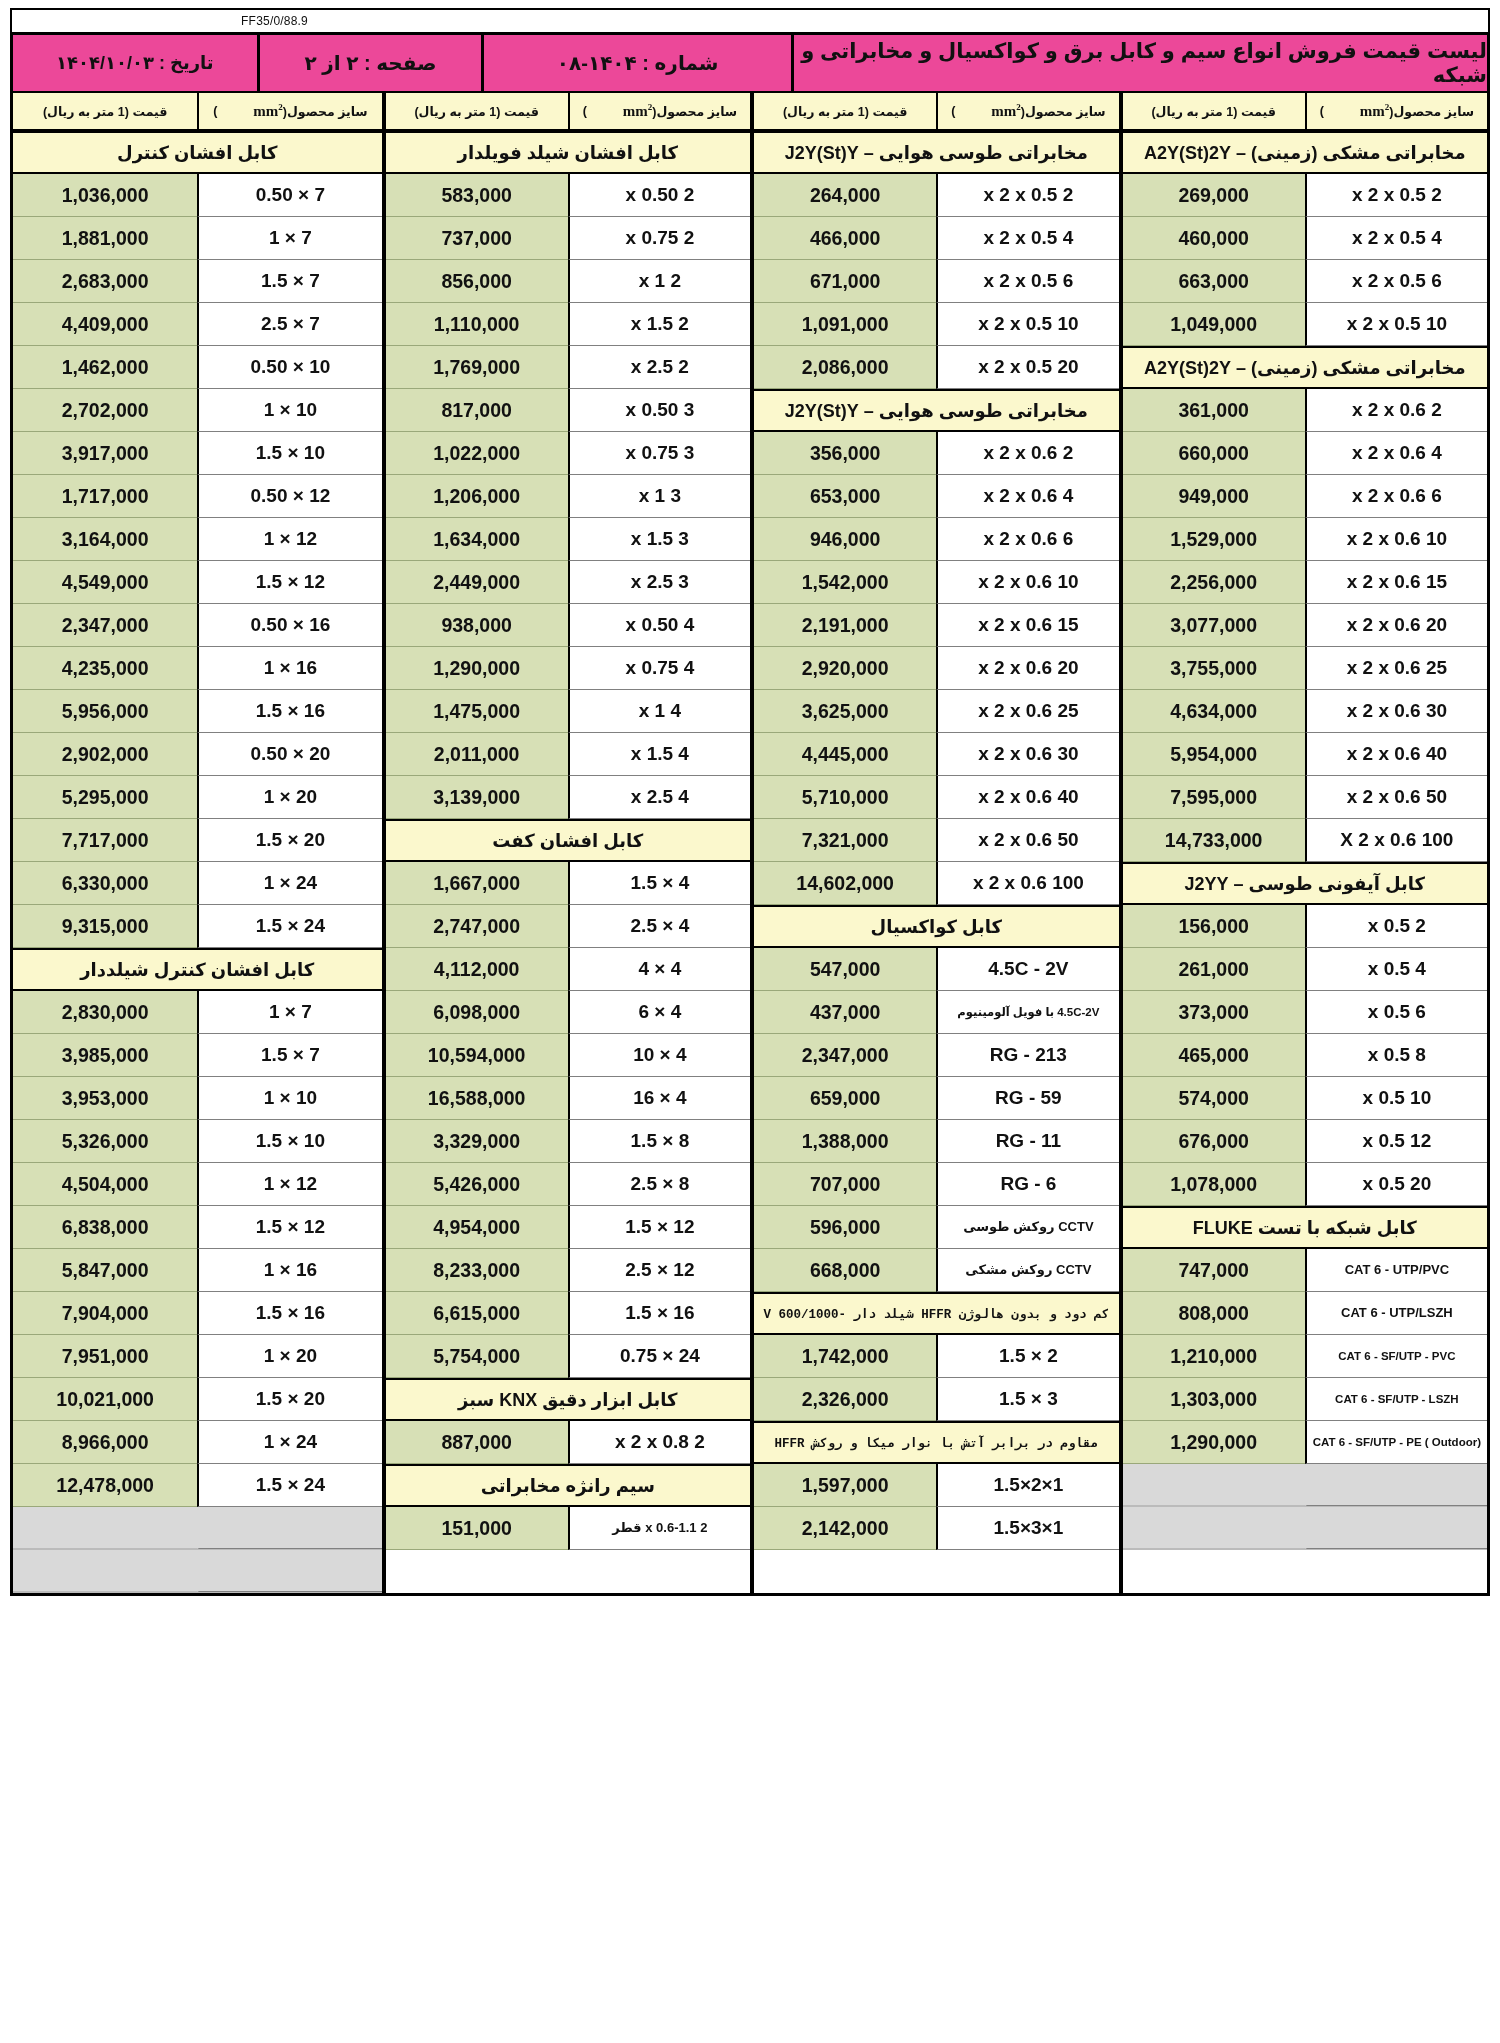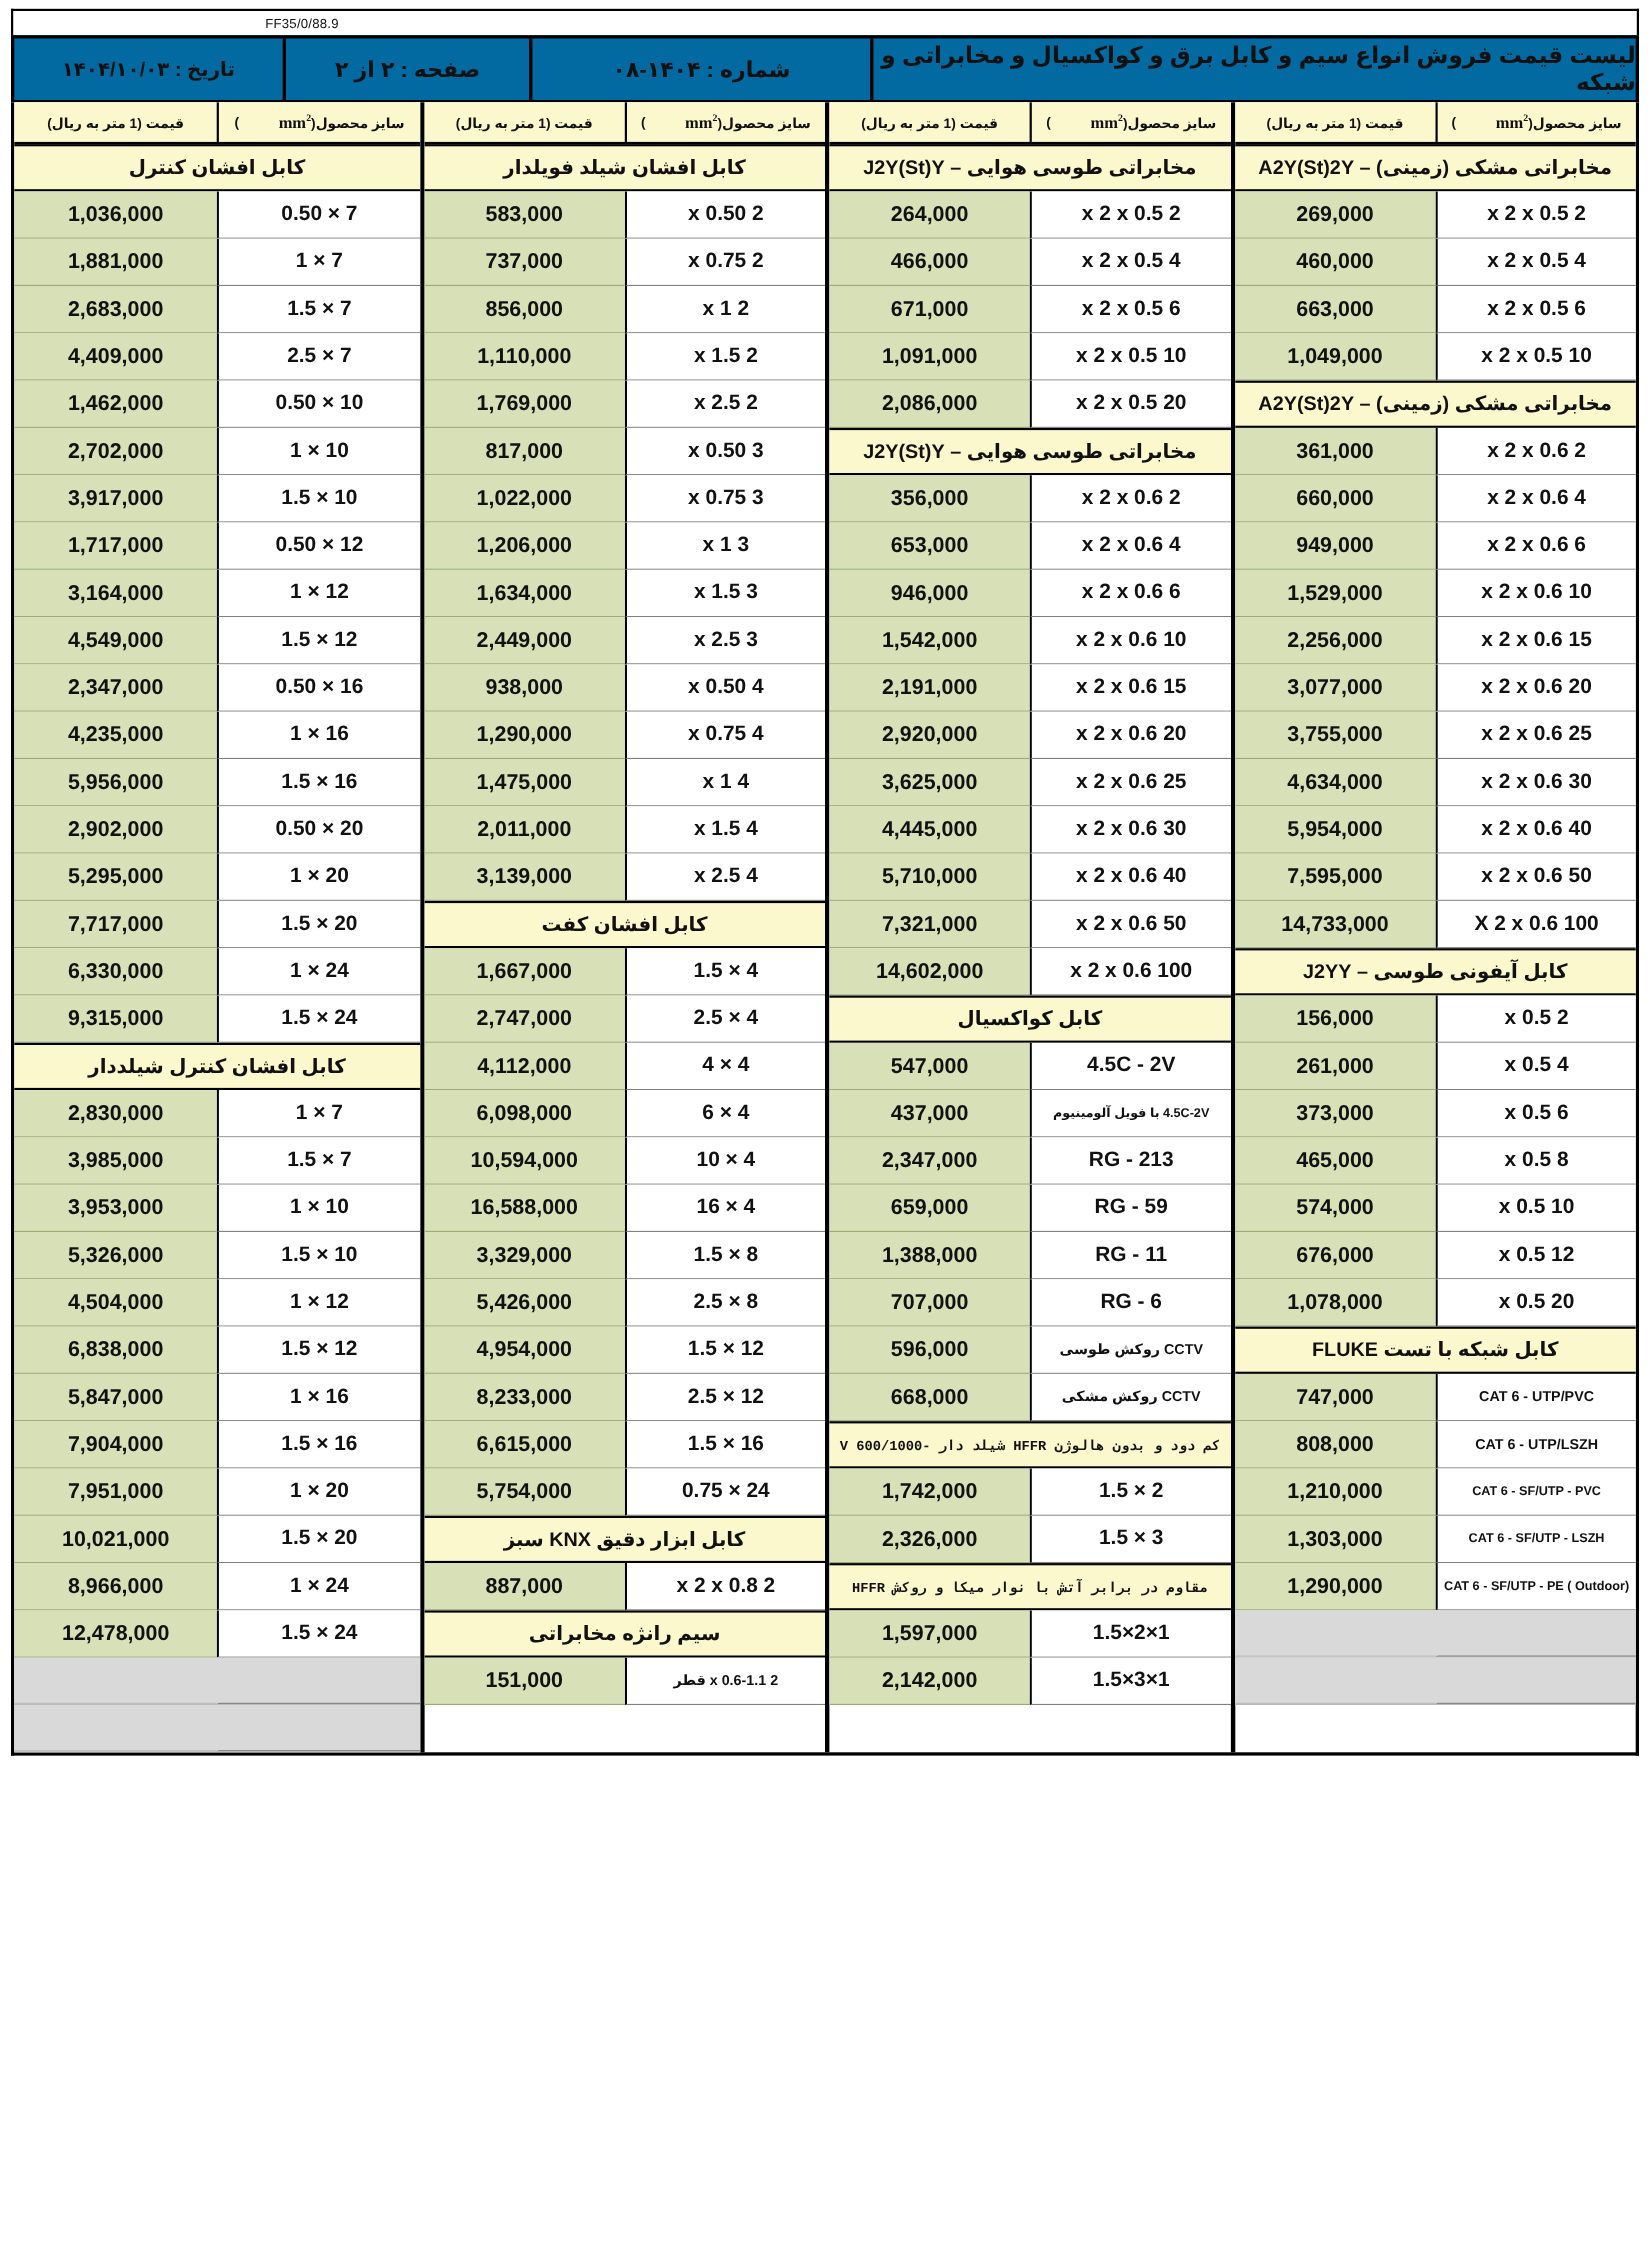--- a/index.html
+++ b/index.html
@@ -38,21 +38,21 @@
     letter-spacing: .2px;
     margin-right: 1180px;
   }
 
   
   .hdr-band {
     display: flex;
     direction: rtl;
     border: 3px solid #000;
     border-bottom: 2px solid #000;
-    background: #0369a1;
+    background: #ec4899;
     height: 56px;
   }
   .hdr-cell {
     display: flex;
     align-items: center;
     justify-content: center;
     font-weight: bold;
     color: #111;
     border-left: 3px solid #000;
     box-sizing: border-box;

